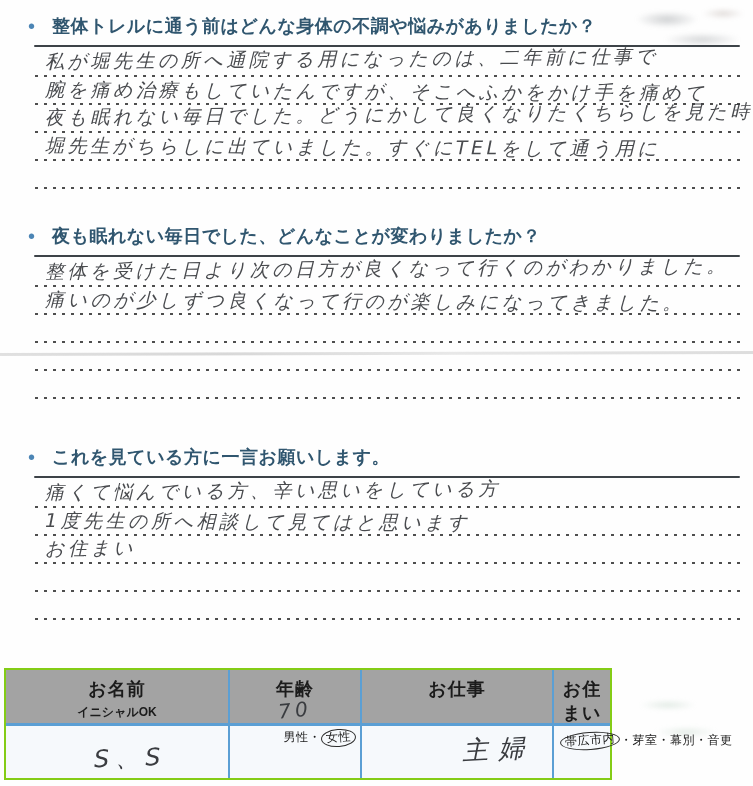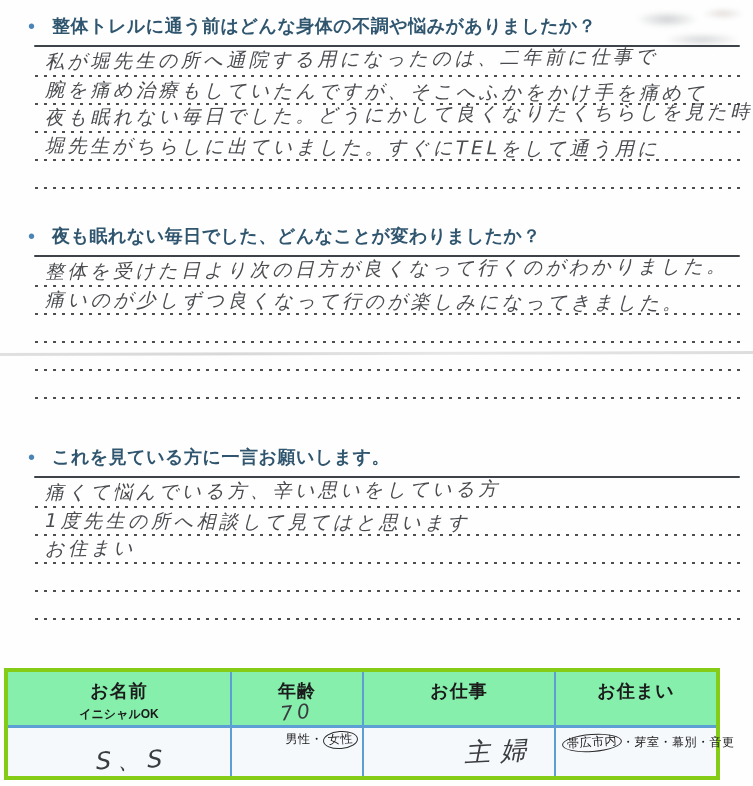--- a/index.html
+++ b/index.html
@@ -64,22 +64,22 @@
   .bleed-green-3 {
     position:absolute; left:620px; top:690px; width:120px; height:60px;
     background:
       radial-gradient(ellipse 40px 8px at 40% 25%, rgba(160,190,170,.30), transparent 70%),
       radial-gradient(ellipse 45px 8px at 55% 70%, rgba(160,190,170,.28), transparent 70%);
     filter:blur(2px);
   }
 
   
   .info-table {
-    position:absolute; left:4px; top:668px; width:716px; height:112px;
-    border:4px solid #84cc16; background:#86efac;
+    position:absolute; left:4px; top:668px; width:608px; height:112px;
+    border:2px solid #84cc16; background:#a3a3a3;
     display:grid;
     grid-template-columns:224px 132px 192px 1fr;
     grid-template-rows:56px 1fr;
   }
   .cell { border-right:2px solid #5b9fd4; position:relative; overflow:visible; }
   .cell:nth-child(4n) { border-right:none; }
   .head { border-bottom:3px solid #5b9fd4; text-align:center; padding-top:7px; }
   .head .title { font-size:18px; font-weight:bold; color:#1b1b1b; letter-spacing:1px; }
   .head .subtitle { font-size:12px; font-weight:bold; color:#1b1b1b; margin-top:3px; }
   .body-cell { background:#f6f9fc; }

